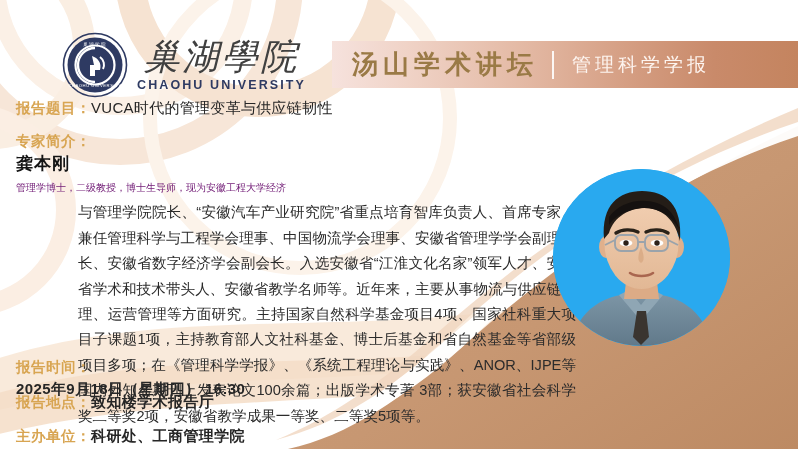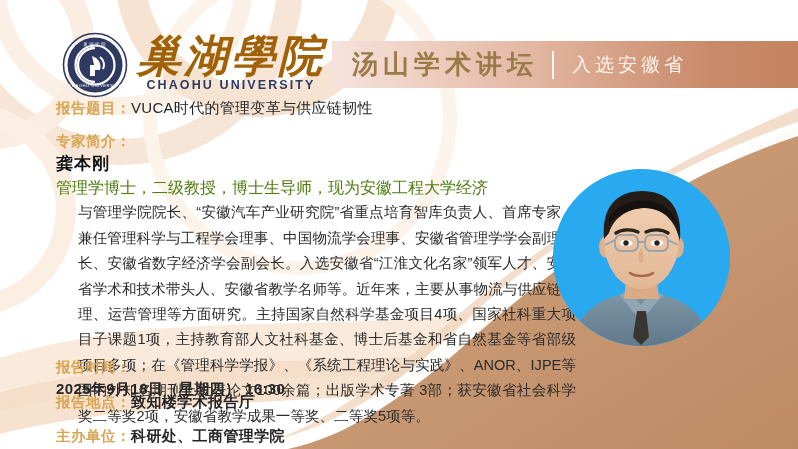--- a/index.html
+++ b/index.html
@@ -30,22 +30,22 @@
     display:flex; align-items:center; gap:9px;
   }
   .emblem {
     width:66px; height:66px; flex:0 0 66px;
     position:relative;
   }
   .emblem svg { display:block; }
   .logo-text { display:flex; flex-direction:column; align-items:center; }
   .logo-cn {
     font-family:"Liberation Serif","DejaVu Serif",serif;
-    font-size:44px; line-height:40px; font-weight:700;
-    color:#a16207; letter-spacing:3px;
+    font-size:36px; line-height:40px; font-weight:400;
+    color:#404040; letter-spacing:3px;
     font-style:italic;
     white-space:nowrap;
   }
   .logo-en {
     font-size:12.5px; line-height:15px; font-weight:700;
     color:#2e3a62; letter-spacing:2.1px;
     white-space:nowrap; margin-top:1px;
   }
 
   
@@ -79,38 +79,37 @@
   
   .row-title {
     position:absolute; left:16px; top:97px;
     display:flex; align-items:baseline;
     white-space:nowrap;
   }
   .label {
     font-size:14.5px; line-height:21px; font-weight:700;
     color:#d8a552; letter-spacing:.5px;
     white-space:nowrap;
-    margin-left:40px;
   }
   .val-strong {
     font-size:15px; line-height:21px; font-weight:400;
     color:#262626; letter-spacing:.3px;
     white-space:nowrap;
   }
 
   .bio {
     position:absolute; left:16px; top:131px; width:560px;
   }
   .bio-head { display:flex; align-items:baseline;flex-direction:column; }
   .name {
     font-size:17px; font-weight:700; color:#141414;
     letter-spacing:1px; margin-right:3px;
   }
   .bio-inline {
-    font-size:16px; line-height:25.4px; color:#4d7c0f;
+    font-size:10px; line-height:25.4px; color:#701a75;
   }
   .bio-rest {
     margin-top:0;
     padding-left:62px;
     font-size:14.6px; line-height:25.4px;
     color:#2b2b2b;
     text-align:justify; text-justify:inter-character;
     text-indent:0;
   }
 
@@ -203,21 +202,21 @@
       </div>
       <div class="logo-text">
         <div class="logo-cn">巢湖學院</div>
         <div class="logo-en">CHAOHU UNIVERSITY</div>
       </div>
     </div>
 
     <div class="banner">
       <span class="banner-main">汤山学术讲坛</span>
       <span class="banner-div"></span>
-      <span class="banner-sub">入选安徽省</span>
+      <span class="banner-sub">管理科学学报</span>
     </div>
   </div>
 
   <div class="row-title">
     <span class="label">报告题目：</span>
     <span class="val-strong">VUCA时代的管理变革与供应链韧性</span>
   </div>
 
   <div class="bio">
     <div class="bio-head">

